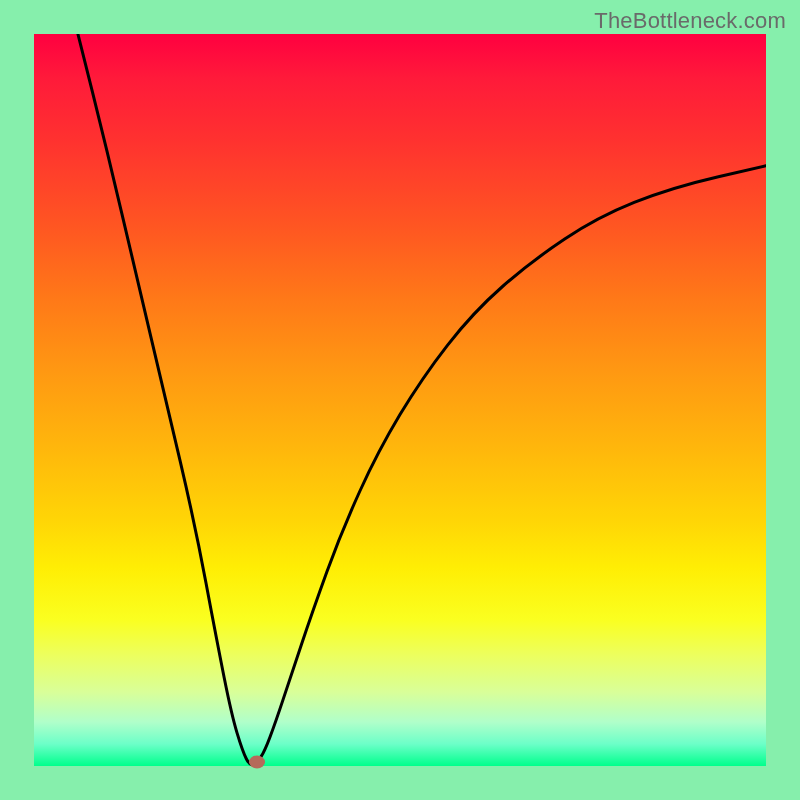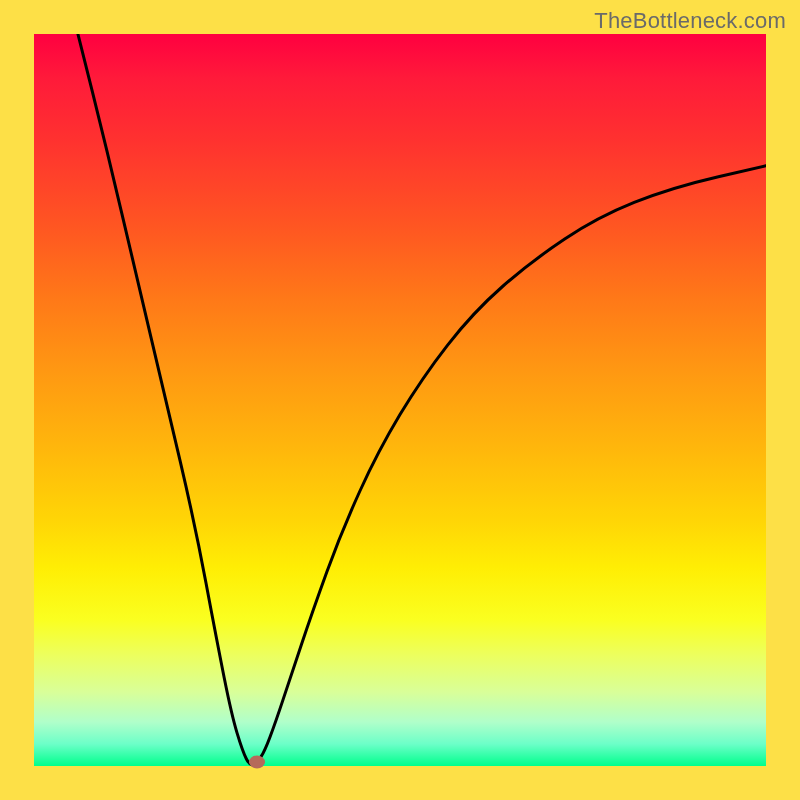--- a/index.html
+++ b/index.html
@@ -1,20 +1,20 @@
 <!DOCTYPE html>
 <html><head>
 <meta charset="utf-8">
 <style>
   * { margin: 0; padding: 0; box-sizing: border-box; }
   html, body { width: 800px; height: 800px; overflow: hidden; background: #000; }
   .outer {
     width: 800px;
     height: 800px;
-    background: #fde047;
+    background: #86efac;
     position: relative;
   }
   .plot-area {
     position: absolute;
     left: 34px;
     top: 34px;
     width: 732px;
     height: 732px;
     background: linear-gradient(to bottom,
       #ff0040 0%,

